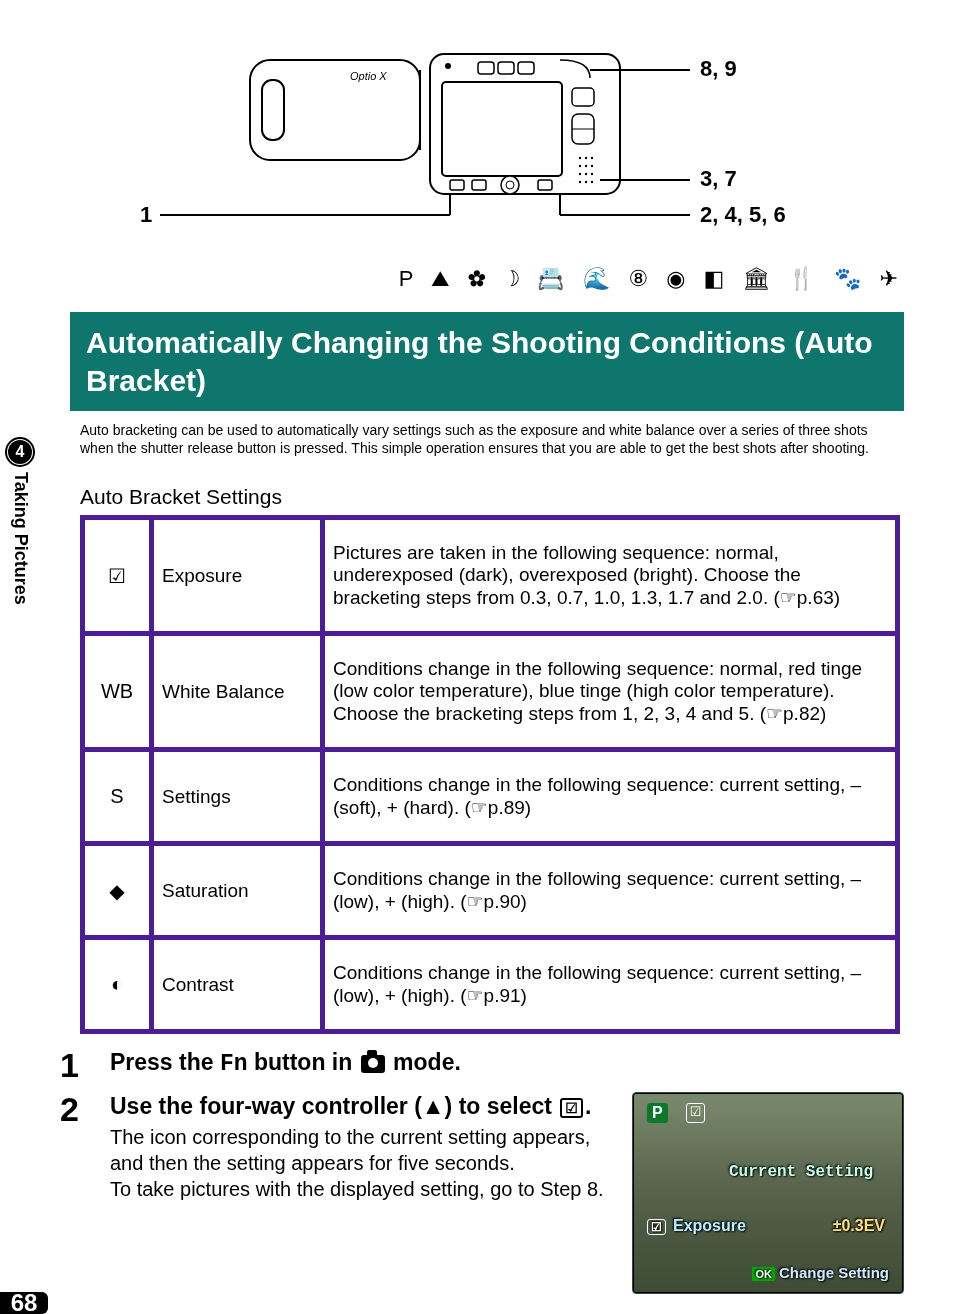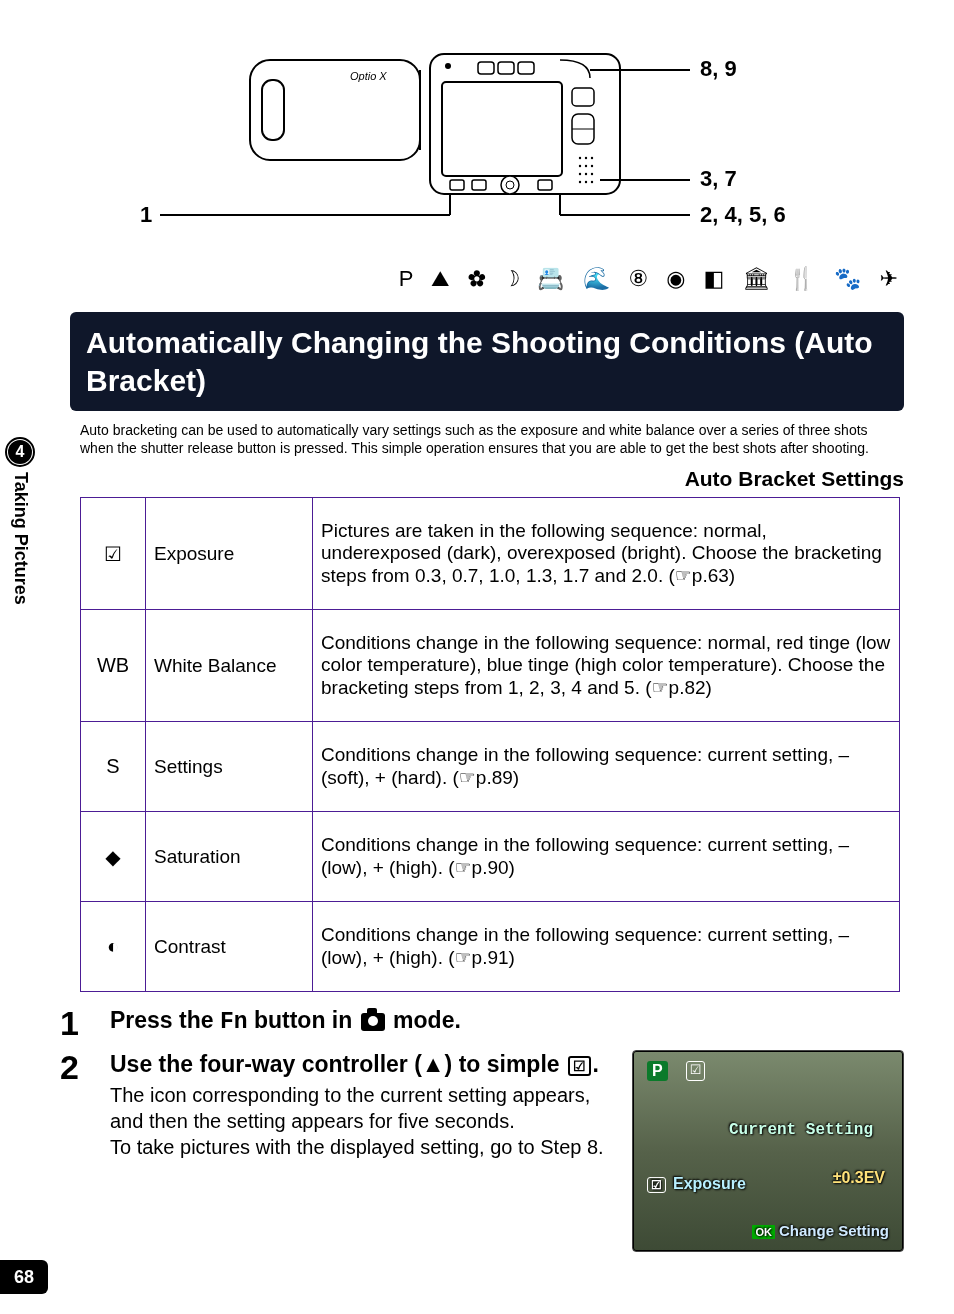--- a/index.html
+++ b/index.html
@@ -50,25 +50,25 @@
     font-weight: bold;
     font-size: 18px;
     text-align: center;
     margin: 0 auto;
   }
   .page-num-box{
     position:absolute;
     left:0;
     bottom:20px;
     width:48px;
-    height:34px;
+    height:22px;
     background:#000;
     color:#fff;
     font-weight:bold;
-    font-size:18px;
+    font-size:24px;
     display:flex;
     align-items:center;
     justify-content:center;
     border-top-right-radius:6px;
     border-bottom-right-radius:6px;
     margin-top:32px;
   }
   .diagram-area{
     margin-left:60px;
     margin-bottom:12px;
@@ -78,52 +78,51 @@
     height:210px;
   }
   .icons-row{
     text-align:right;
     font-size:22px;
     margin:4px 0 10px;
     margin-left:60px;
     letter-spacing:6px;
   }
   .title-bar{
-    background:#0f172a;
+    background:#0f766e;
     color:#fff;
     font-size:30px;
     font-weight:bold;
     padding:12px 16px;
-    border-radius:6px;
+    border-radius:0;
     margin-left:40px;
     line-height:1.25;
     margin-top:20px;
   }
   .body-text{
     margin-left:50px;
     font-size:14px;
     line-height:1.3;
     margin-top:10px;
   }
   .subheading{
     margin-left:50px;
     font-size:21px;
-    font-weight:bold;
-    margin-top:10px;
+    font-weight:normal;
+    margin-top:28px;
     margin-bottom:6px;
-    text-align:right;
   }
   table.settings{
     margin-left:50px;
     border-collapse:collapse;
     width:820px;
     font-size:19px;
   }
   table.settings td{
-    border:1px solid #4c1d95;
+    border:5px solid #4c1d95;
     padding:22px 8px;
     vertical-align:middle;
   }
   table.settings td.icon{
     width:48px;
     text-align:center;
     font-size:20px;
   }
   table.settings td.name{
     width:150px;
@@ -175,21 +174,21 @@
     box-shadow:0 0 0 1px #000 inset;
   }
   .lcd-text{
     position:absolute;
     font-weight:bold;
     text-shadow:1px 1px 2px #000, -1px -1px 2px #000;
     font-family: Arial, sans-serif;
   }
   .lcd-cs{ top:70px; right:30px; color:#c8ffe8; font-size:16px;font-family:Liberation Mono, monospace;}
   .lcd-exp-label{ bottom:58px; left:40px; color:#b8f0ff; font-size:16px;}
-  .lcd-exp-val{ bottom:64px; right:18px; color:#ffe27a; font-size:16px;}
+  .lcd-exp-val{ bottom:58px; right:18px; color:#ffe27a; font-size:16px;}
   .lcd-change{ bottom:12px; right:14px; color:#cfeaff; font-size:15px;}
   .lcd-ok{
     display:inline-block;
     background:#0a0;
     color:#fff;
     font-size:11px;
     padding:1px 3px;
     border-radius:1px;
     margin-right:4px;
     vertical-align:middle;
@@ -378,21 +377,21 @@
           <span>Press the </span><span class="fn-kbd">Fn</span><span> button in </span><span class="cam-icon-inline"></span><span> mode.</span>
         </div>
       </div>
     </div>
 
     <div class="step">
       <div class="step-num">2</div>
       <div class="step-body step2-row">
         <div style="flex:1">
           <div class="step-title">
-            <span>Use the four-way controller (</span><span>▲</span><span>) to simple </span><span class="bracket-icon-inline">☑</span><span>.</span>
+            <span>Use the four-way controller (</span><span>▲</span><span>) to select </span><span class="bracket-icon-inline">☑</span><span>.</span>
           </div>
           <div class="step-desc" style="white-space:pre-line">The icon corresponding to the current setting appears, and then the setting appears for five seconds.
 To take pictures with the displayed setting, go to Step 8.</div>
         </div>
         <div class="lcd-preview">
           <div class="lcd-top-icons">
             <span class="lcd-p">P</span>
             <span class="lcd-br">☑</span>
           </div>
           <div class="lcd-text lcd-cs">Current Setting</div>

